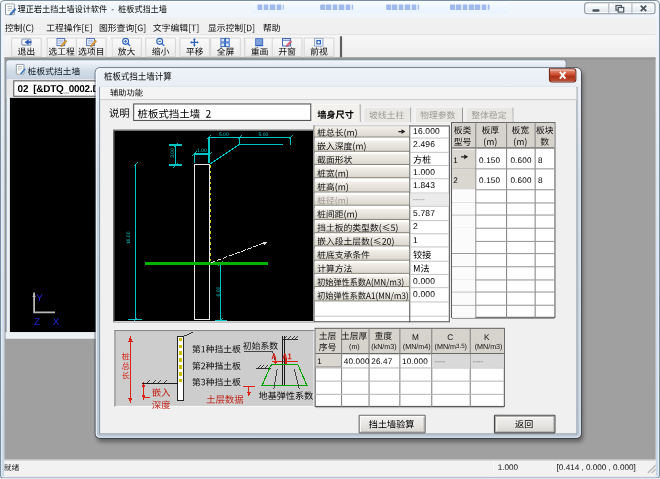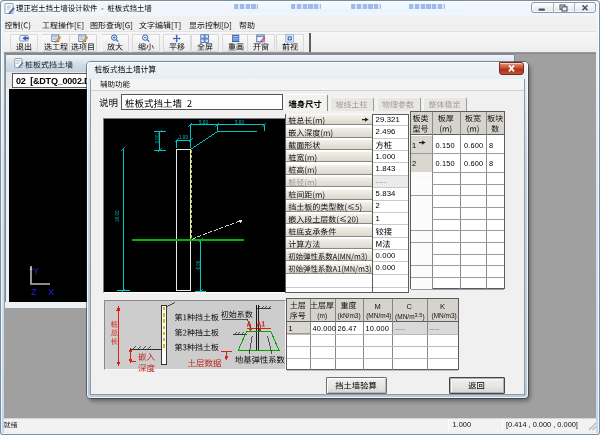--- a/index.html
+++ b/index.html
@@ -184,39 +184,39 @@
 </svg>
 <div style="position:absolute;left:283.5px;top:94.0px;width:44.5px;height:17.0px;background:#f2f1ee;border:1px solid #8a8a8a;border-bottom:none;border-top-color:#fff;border-left-color:#fff;border-radius:2px 2px 0 0;z-index:3;"></div>
 <div style="position:absolute;left:330.0px;top:96.5px;width:44.0px;height:14.5px;background:#e9e7e3;border:1px solid #9a9a9a;border-bottom:none;border-top-color:#f5f5f5;border-left-color:#f5f5f5;border-radius:2px 2px 0 0;"></div>
 <div style="position:absolute;left:376.5px;top:96.5px;width:44.0px;height:14.5px;background:#e9e7e3;border:1px solid #9a9a9a;border-bottom:none;border-top-color:#f5f5f5;border-left-color:#f5f5f5;border-radius:2px 2px 0 0;"></div>
 <div style="position:absolute;left:423.0px;top:96.5px;width:44.0px;height:14.5px;background:#e9e7e3;border:1px solid #9a9a9a;border-bottom:none;border-top-color:#f5f5f5;border-left-color:#f5f5f5;border-radius:2px 2px 0 0;"></div>
 <div style="position:absolute;left:285.0px;top:113.5px;width:123.5px;height:179.0px;background:#fff;border:1px solid #5c5c5c;"></div>
 <div style="position:absolute;left:285.8px;top:286.6px;width:122.0px;height:1.0px;background:#c9c9c9;"></div>
 <div style="position:absolute;left:372.3px;top:113.5px;width:0.9px;height:179.0px;background:#5c5c5c;"></div>
 <div style="position:absolute;left:285.8px;top:114.3px;width:86.0px;height:11.0px;background:linear-gradient(#f2f0ea,#dcd8cf);border-top:1px solid #fcfbf9;border-bottom:1px solid #8c887d;"></div>
 <div style="position:absolute;left:373.4px;top:125.4px;width:34.6px;height:1.0px;background:#c9c9c9;"></div>
-<div style="position:absolute;left:375.5px;top:114.9px;font:7.7px &quot;Liberation Sans&quot;,sans-serif;color:#000;white-space:pre;letter-spacing:0.15px;">29.321</div>
+<div style="position:absolute;left:375.5px;top:114.9px;font:7.7px &quot;Liberation Sans&quot;,sans-serif;color:#000;white-space:pre;letter-spacing:0.15px;">16.000</div>
 <div style="position:absolute;left:285.8px;top:126.7px;width:86.0px;height:11.0px;background:linear-gradient(#f2f0ea,#dcd8cf);border-top:1px solid #fcfbf9;border-bottom:1px solid #8c887d;"></div>
 <div style="position:absolute;left:373.4px;top:137.7px;width:34.6px;height:1.0px;background:#c9c9c9;"></div>
 <div style="position:absolute;left:375.5px;top:127.3px;font:7.7px &quot;Liberation Sans&quot;,sans-serif;color:#000;white-space:pre;letter-spacing:0.15px;">2.496</div>
 <div style="position:absolute;left:285.8px;top:139.0px;width:86.0px;height:11.0px;background:linear-gradient(#f2f0ea,#dcd8cf);border-top:1px solid #fcfbf9;border-bottom:1px solid #8c887d;"></div>
 <div style="position:absolute;left:373.4px;top:150.1px;width:34.6px;height:1.0px;background:#c9c9c9;"></div>
 <div style="position:absolute;left:285.8px;top:151.4px;width:86.0px;height:11.0px;background:linear-gradient(#f2f0ea,#dcd8cf);border-top:1px solid #fcfbf9;border-bottom:1px solid #8c887d;"></div>
 <div style="position:absolute;left:373.4px;top:162.4px;width:34.6px;height:1.0px;background:#c9c9c9;"></div>
 <div style="position:absolute;left:375.5px;top:152.0px;font:7.7px &quot;Liberation Sans&quot;,sans-serif;color:#000;white-space:pre;letter-spacing:0.15px;">1.000</div>
 <div style="position:absolute;left:285.8px;top:163.7px;width:86.0px;height:11.0px;background:linear-gradient(#f2f0ea,#dcd8cf);border-top:1px solid #fcfbf9;border-bottom:1px solid #8c887d;"></div>
 <div style="position:absolute;left:373.4px;top:174.8px;width:34.6px;height:1.0px;background:#c9c9c9;"></div>
 <div style="position:absolute;left:375.5px;top:164.3px;font:7.7px &quot;Liberation Sans&quot;,sans-serif;color:#000;white-space:pre;letter-spacing:0.15px;">1.843</div>
 <div style="position:absolute;left:285.8px;top:176.1px;width:86.0px;height:11.0px;background:linear-gradient(#f2f0ea,#dcd8cf);border-top:1px solid #fcfbf9;border-bottom:1px solid #8c887d;"></div>
 <div style="position:absolute;left:373.4px;top:175.8px;width:34.6px;height:11.4px;background:#ebebeb;"></div>
 <div style="position:absolute;left:373.4px;top:187.2px;width:34.6px;height:1.0px;background:#c9c9c9;"></div>
 <div style="position:absolute;left:375.5px;top:176.7px;font:7.7px &quot;Liberation Sans&quot;,sans-serif;color:#8f8f8f;white-space:pre;letter-spacing:0.15px;">----</div>
 <div style="position:absolute;left:285.8px;top:188.5px;width:86.0px;height:11.0px;background:linear-gradient(#f2f0ea,#dcd8cf);border-top:1px solid #fcfbf9;border-bottom:1px solid #8c887d;"></div>
 <div style="position:absolute;left:373.4px;top:199.5px;width:34.6px;height:1.0px;background:#c9c9c9;"></div>
-<div style="position:absolute;left:375.5px;top:189.1px;font:7.7px &quot;Liberation Sans&quot;,sans-serif;color:#000;white-space:pre;letter-spacing:0.15px;">5.834</div>
+<div style="position:absolute;left:375.5px;top:189.1px;font:7.7px &quot;Liberation Sans&quot;,sans-serif;color:#000;white-space:pre;letter-spacing:0.15px;">5.787</div>
 <div style="position:absolute;left:285.8px;top:200.8px;width:86.0px;height:11.0px;background:linear-gradient(#f2f0ea,#dcd8cf);border-top:1px solid #fcfbf9;border-bottom:1px solid #8c887d;"></div>
 <div style="position:absolute;left:373.4px;top:211.9px;width:34.6px;height:1.0px;background:#c9c9c9;"></div>
 <div style="position:absolute;left:375.5px;top:201.4px;font:7.7px &quot;Liberation Sans&quot;,sans-serif;color:#000;white-space:pre;letter-spacing:0.15px;">2</div>
 <div style="position:absolute;left:285.8px;top:213.2px;width:86.0px;height:11.0px;background:linear-gradient(#f2f0ea,#dcd8cf);border-top:1px solid #fcfbf9;border-bottom:1px solid #8c887d;"></div>
 <div style="position:absolute;left:373.4px;top:224.2px;width:34.6px;height:1.0px;background:#c9c9c9;"></div>
 <div style="position:absolute;left:375.5px;top:213.8px;font:7.7px &quot;Liberation Sans&quot;,sans-serif;color:#000;white-space:pre;letter-spacing:0.15px;">1</div>
 <div style="position:absolute;left:285.8px;top:225.5px;width:86.0px;height:11.0px;background:linear-gradient(#f2f0ea,#dcd8cf);border-top:1px solid #fcfbf9;border-bottom:1px solid #8c887d;"></div>
 <div style="position:absolute;left:373.4px;top:236.6px;width:34.6px;height:1.0px;background:#c9c9c9;"></div>
 <div style="position:absolute;left:285.8px;top:237.9px;width:86.0px;height:11.0px;background:linear-gradient(#f2f0ea,#dcd8cf);border-top:1px solid #fcfbf9;border-bottom:1px solid #8c887d;"></div>
 <div style="position:absolute;left:373.4px;top:249.0px;width:34.6px;height:1.0px;background:#c9c9c9;"></div>

